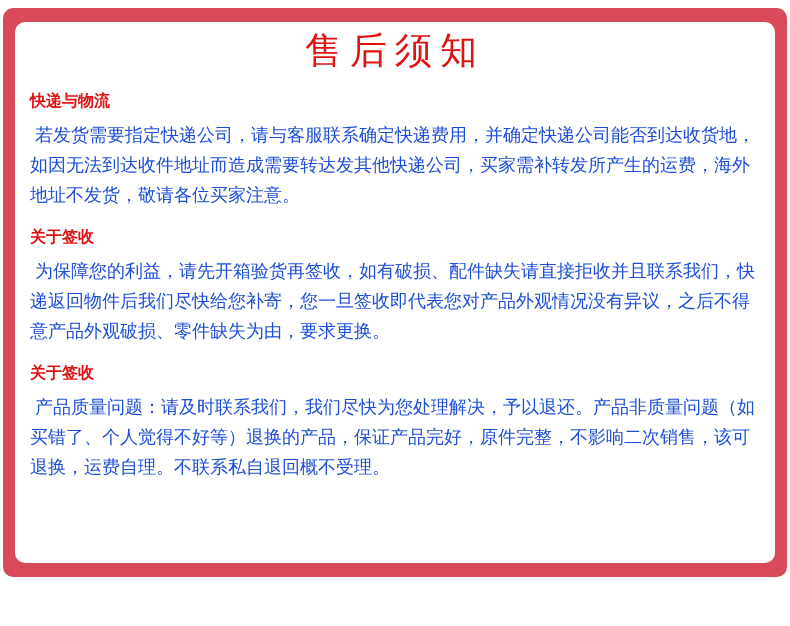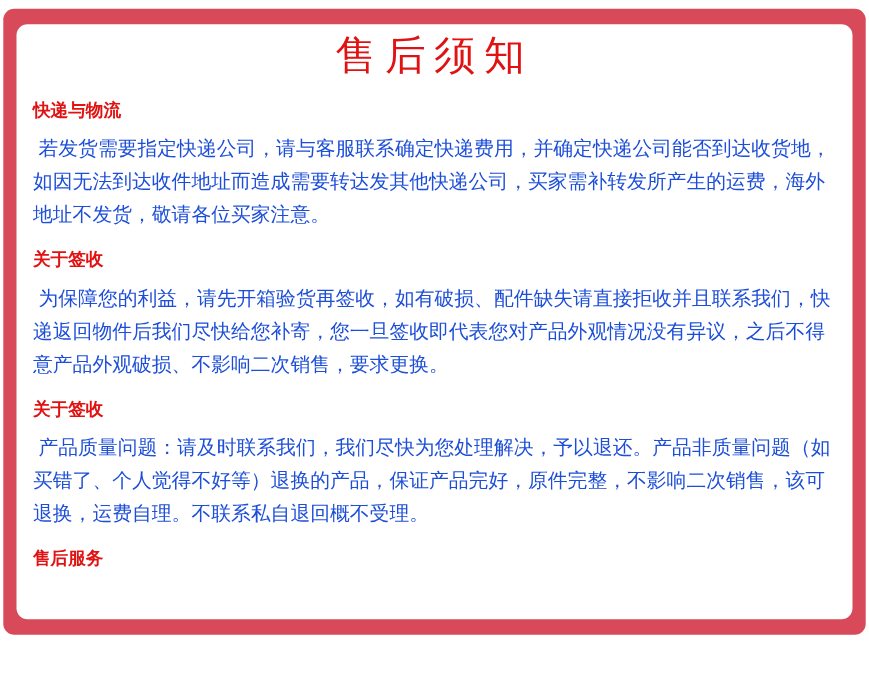--- a/index.html
+++ b/index.html
@@ -74,27 +74,26 @@
 
       <h1 class="page-title" style="color: rgb(224, 18, 18);">售后须知</h1>
 
       <section>
         <h2 class="sec-h" style="color: rgb(224, 18, 18);">快递与物流</h2>
         <p class="sec-p"> 若发货需要指定快递公司，请与客服联系确定快递费用，并确定快递公司能否到达收货地，如因无法到达收件地址而造成需要转达发其他快递公司，买家需补转发所产生的运费，海外地址不发货，敬请各位买家注意。</p>
       </section>
 
       <section>
         <h2 class="sec-h" style="color: rgb(224, 18, 18);">关于签收</h2>
-        <p class="sec-p"> 为保障您的利益，请先开箱验货再签收，如有破损、配件缺失请直接拒收并且联系我们，快递返回物件后我们尽快给您补寄，您一旦签收即代表您对产品外观情况没有异议，之后不得意产品外观破损、不影响二次销售，要求更换。</p>
+        <p class="sec-p"> 为保障您的利益，请先开箱验货再签收，如有破损、配件缺失请直接拒收并且联系我们，快递返回物件后我们尽快给您补寄，您一旦签收即代表您对产品外观情况没有异议，之后不得意产品外观破损、零件缺失为由，要求更换。</p>
       </section>
 
       <section>
         <h2 class="sec-h" style="color: rgb(224, 18, 18);">关于签收</h2>
         <p class="sec-p"> 产品质量问题：请及时联系我们，我们尽快为您处理解决，予以退还。产品非质量问题（如买错了、个人觉得不好等）退换的产品，保证产品完好，原件完整，不影响二次销售，该可退换，运费自理。不联系私自退回概不受理。</p>
       </section>
 
       <section>
-        <h2 class="sec-h" style="color: rgb(224, 18, 18);">售后服务</h2>
       </section>
 
     </div>
   </div>
 </div>
 
 </body></html>

